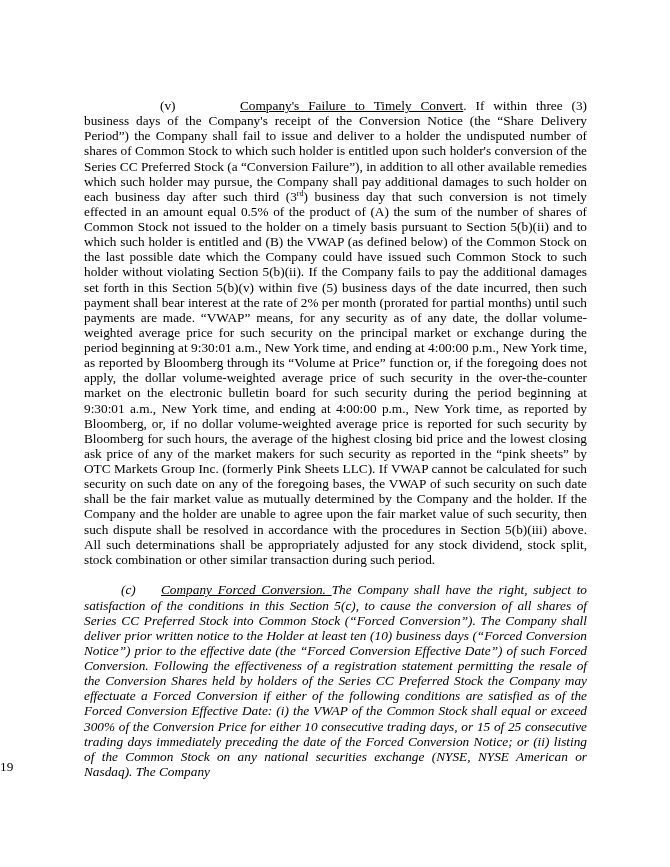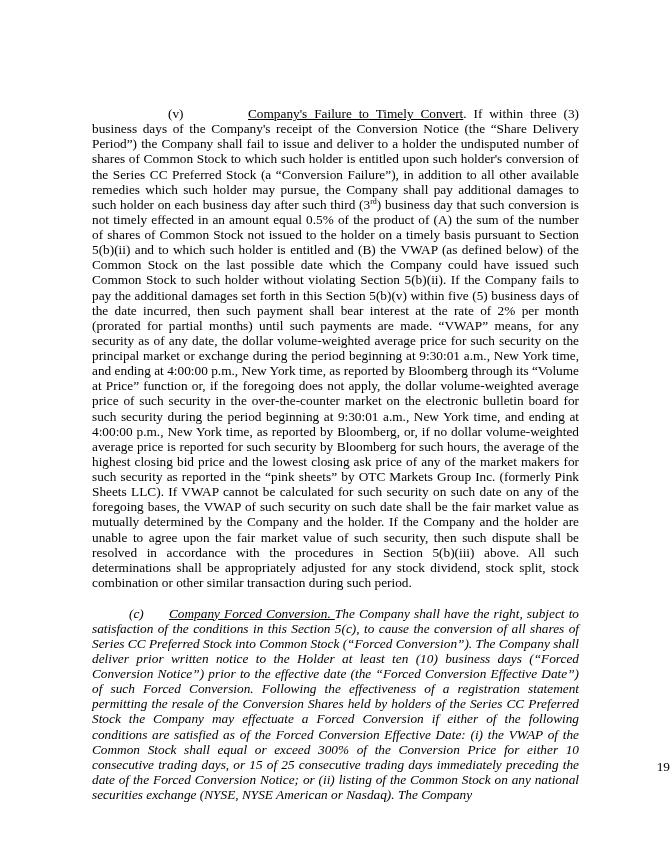--- a/index.html
+++ b/index.html
@@ -26,21 +26,21 @@
       position: absolute;
       left: 80px;
       top: 94px;
       width: 511px;
       font-size: 13.3px;
       line-height: 15.12px;
       text-align: justify;
       letter-spacing: 0;
     }
     .para {
-      margin: 12px;
+      margin: 4px;
       text-align: justify;
     }
     .para + .para {
       margin-top: 15.6px;
       font-style: italic;
     }
     .lbl {
       display: inline-block;
     }
     .p-v .lbl { margin-left: 76px; width: 80px; }
@@ -51,21 +51,21 @@
     sup {
       font-size: 8px;
       line-height: 0;
       vertical-align: super;
     }
     .page-number {
       position: absolute;
       left: 0;
       width: 670px;
       top: 759px;
-      text-align: right;
+      text-align: left;
       font-size: 13.3px;
       line-height: 15px;
     }
   </style>
 </head>
 <body>
 
 <div class="page">
   <div class="column">
 

